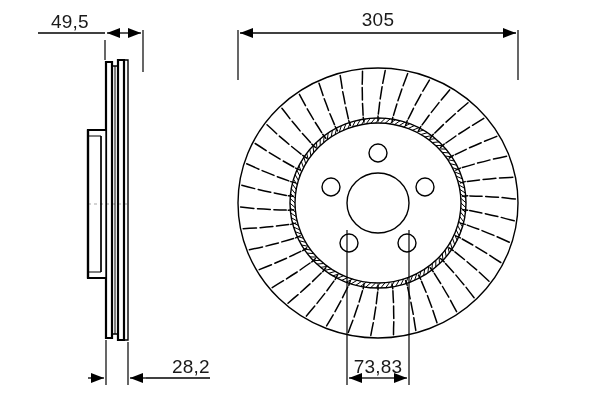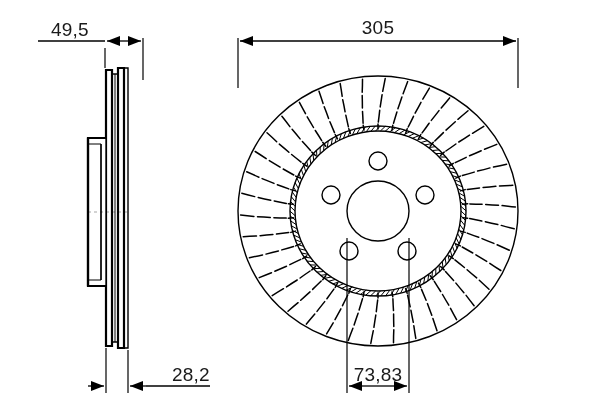--- a/index.html
+++ b/index.html
@@ -11,21 +11,20 @@
     width: 600px;
     height: 400px;
     overflow: hidden;
     font-family: "Liberation Sans", sans-serif;
   }
   #drawing-root {
     position: relative;
     width: 600px;
     height: 299px;
     background: #ffffff;
-    margin-top: 8px;
   }
   svg#technical-drawing {
     display: block;
     width: 600px;
     height: 400px;
   }
   .dim-text {
     font-family: "Liberation Sans", sans-serif;
     font-size: 19px;
     fill: #1a1a1a;

